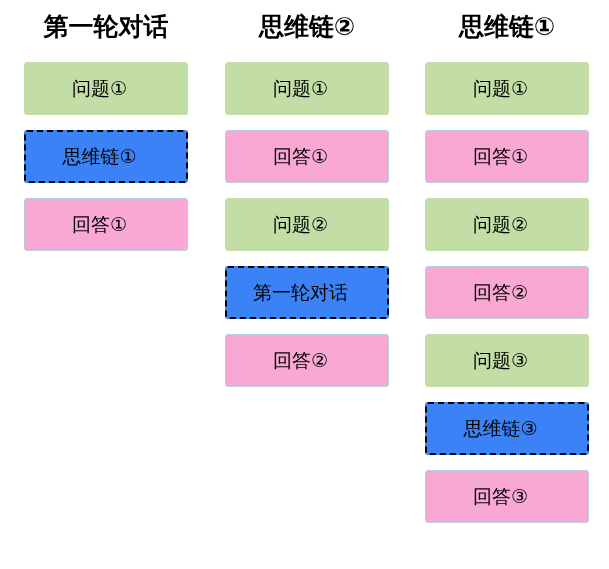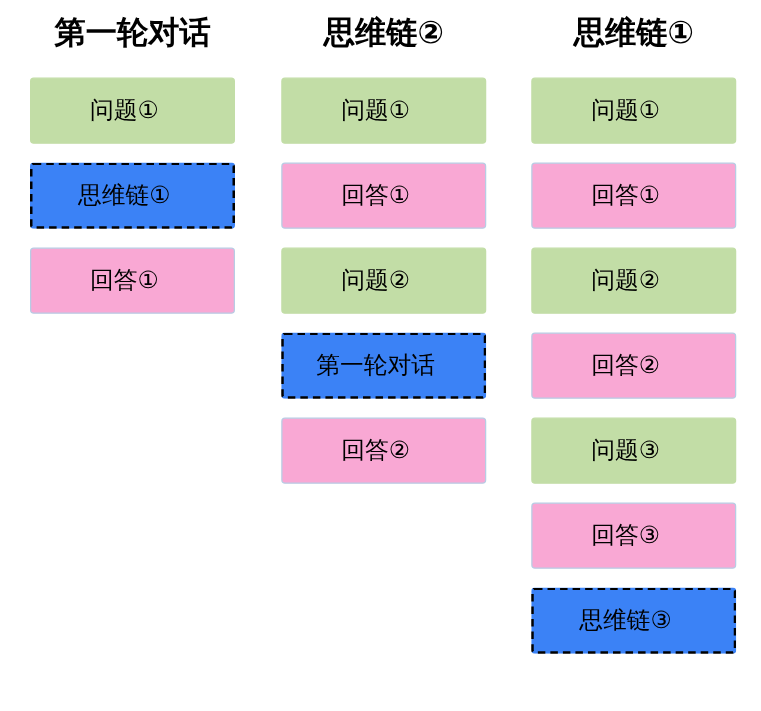--- a/index.html
+++ b/index.html
@@ -130,22 +130,22 @@
       </div>
       <div class="box question">
         <span>问题②</span>
       </div>
       <div class="box answer">
         <span>回答②</span>
       </div>
       <div class="box question">
         <span>问题③</span>
       </div>
+      <div class="box cot">
+        <span>思维链③</span>
+      </div>
       <div class="box answer">
         <span>回答③</span>
-      </div>
-      <div class="box cot">
-        <span>思维链③</span>
       </div>
     </div>
   </div>
 
 </div>
 
 </body></html>

